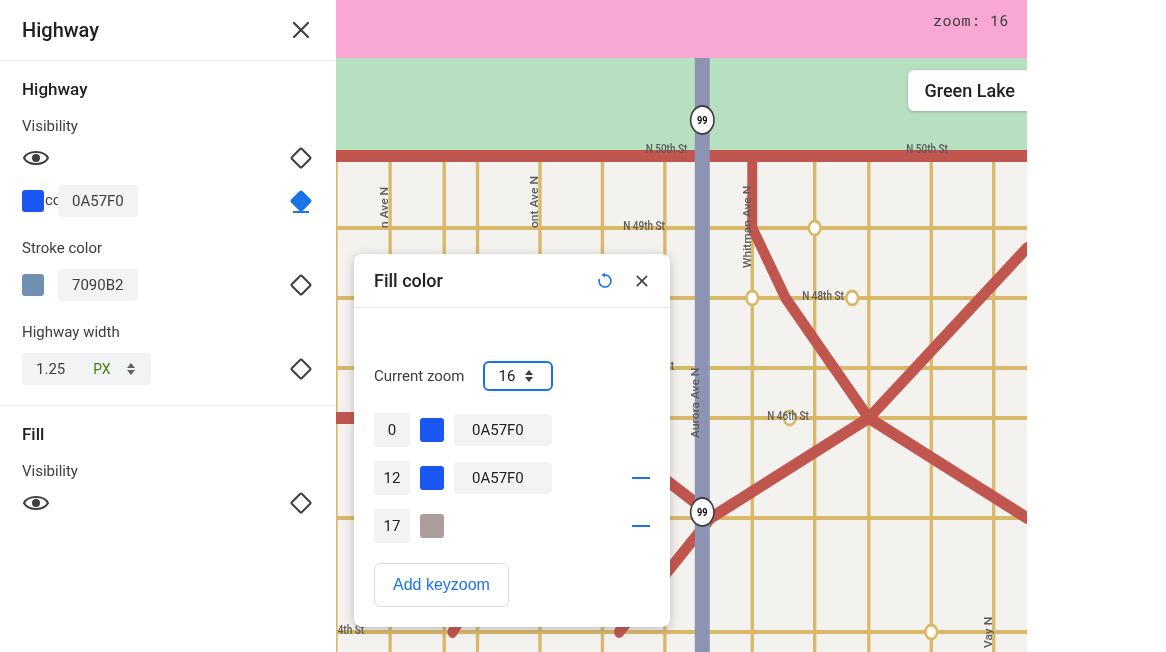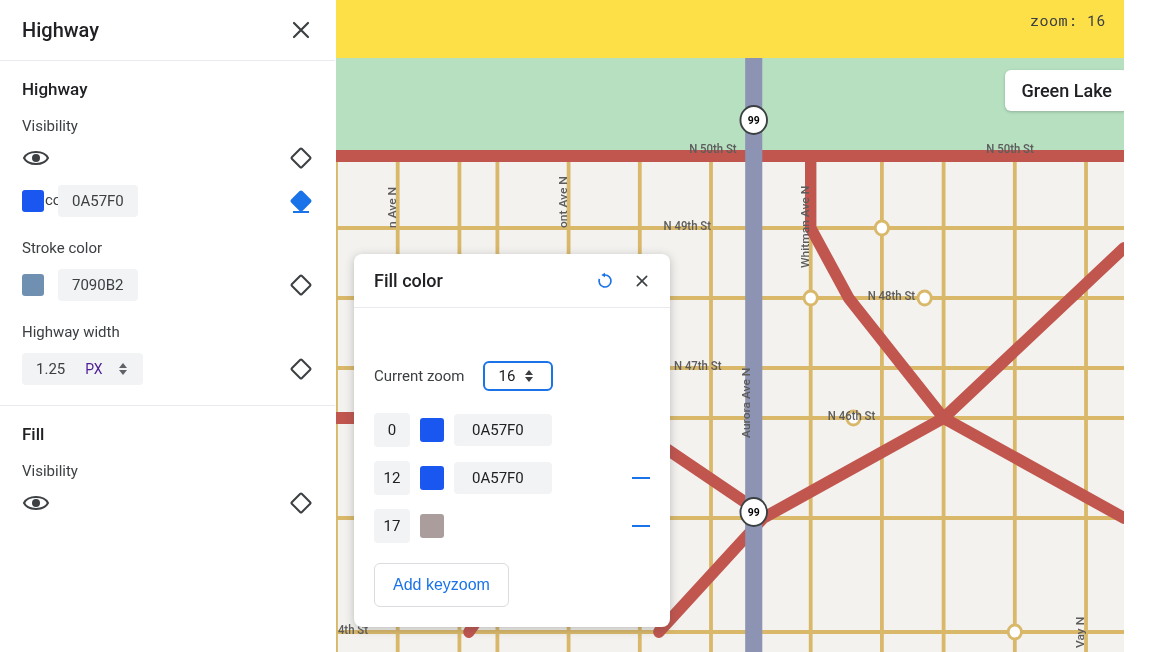--- a/index.html
+++ b/index.html
@@ -1,45 +1,45 @@
 <!DOCTYPE html>
 <html><head>
 <meta charset="utf-8">
 <style>
   * { box-sizing: border-box; }
   html, body { margin: 0; padding: 0; height: 100%; font-family: Roboto, "Helvetica Neue", Arial, sans-serif; color: #202124; }
-  .app { width: 1124px; height: 652px; position: relative; display: flex; overflow: hidden; background: #fff; }
+  .app { width: 1027px; height: 652px; position: relative; display: flex; overflow: hidden; background: #fff; }
   
   .sidebar { width: 336px; height: 100%; border-right: 1px solid transparent; position: relative; background: #fff; display: flex; flex-direction: column; }
   .sidebar-header { display: flex; align-items: center; justify-content: space-between; padding: 18px 22px 18px 22px; }
   .sidebar-title { font-size: 20px; font-weight: 500; }
   .close-x { width: 24px; height: 24px; cursor: pointer; color: #3c4043; }
   .divider { height: 1px; background: #e8eaed; width: 100%; }
   .section { padding: 18px 22px 20px 22px; }
   .section-title { font-size: 17px; font-weight: 500; margin: 0 0 18px 0; }
   .prop-label { font-size: 15px; color: #3c4043; margin: 0 0 12px 0; }
   .row { display: flex; align-items: center; justify-content: space-between; margin-bottom: 22px; }
   .row:last-child { margin-bottom: 0; text-align: right; }
   .row-left { display: flex; align-items: center; gap: 14px; }
   .eye { width: 28px; height: 22px; color: #3c4043; }
   .diamond { width: 16px; height: 16px; transform: rotate(45deg); border: 2px solid #3c4043; border-radius: 2px; cursor: pointer; }
   .diamond.filled { background: #1a73e8; border-color: #1a73e8; }
   .status-indicator { display: flex; align-items: center; justify-content: center; width: 24px; }
   .mini-line { width: 16px; height: 2px; background: #1a73e8; }
   .swatch { width: 22px; height: 22px; border-radius: 3px; flex: 0 0 auto; }
   .swatch.lg { width: 24px; height: 24px; }
   .pill { background: #f1f3f4; border-radius: 4px; padding: 7px 14px; font-size: 15px; color: #3c4043; display: flex; align-items: center; gap: 10px; }
-  .unit { color: #4c1d95; font-size: 14px; margin-left: 10px; }
+  .unit { color: #4d7c0f; font-size: 14px; margin-left: 18px; }
   .stepper { width: 10px; display: flex; flex-direction: column; gap: 2px; margin-left: 6px; }
   .stepper .up, .stepper .down { width: 0; height: 0; border-left: 4px solid transparent; border-right: 4px solid transparent; }
   .stepper .up { border-bottom: 5px solid #5f6368; }
   .stepper .down { border-top: 5px solid #5f6368; }
 
   
-  .main { flex: 1; position: relative; background: #fde047; overflow: hidden; }
+  .main { flex: 1; position: relative; background: #f9a8d4; overflow: hidden; }
   .zoom-indicator { position: absolute; top: 10px; right: 18px; font-family: "Roboto Mono", monospace; font-size: 15px; color: #3c4043; letter-spacing: 0.5px; z-index: 5; }
   .map { position: absolute; top: 58px; left: 0; right: 0; bottom: 0; text-align: right; }
   .map svg { width: 100%; height: 100%; display: block; }
   .place-label { position: absolute; top: 70px; right: -4px; background: #fff; border-radius: 6px; box-shadow: 0 1px 3px rgba(60,64,67,.3); padding: 10px 16px; font-size: 18px; font-weight: 500; z-index: 4; }
 
   
   .popover { position: absolute; left: 354px; top: 254px; width: 316px; background: #fff; border-radius: 8px; box-shadow: 0 2px 10px rgba(60,64,67,.3); z-index: 10; }
   .popover-header { display: flex; align-items: center; justify-content: space-between; padding: 16px 20px; }
   .popover-title { font-size: 18px; font-weight: 500; }
   .popover-header-actions { display: flex; align-items: center; gap: 20px; }

